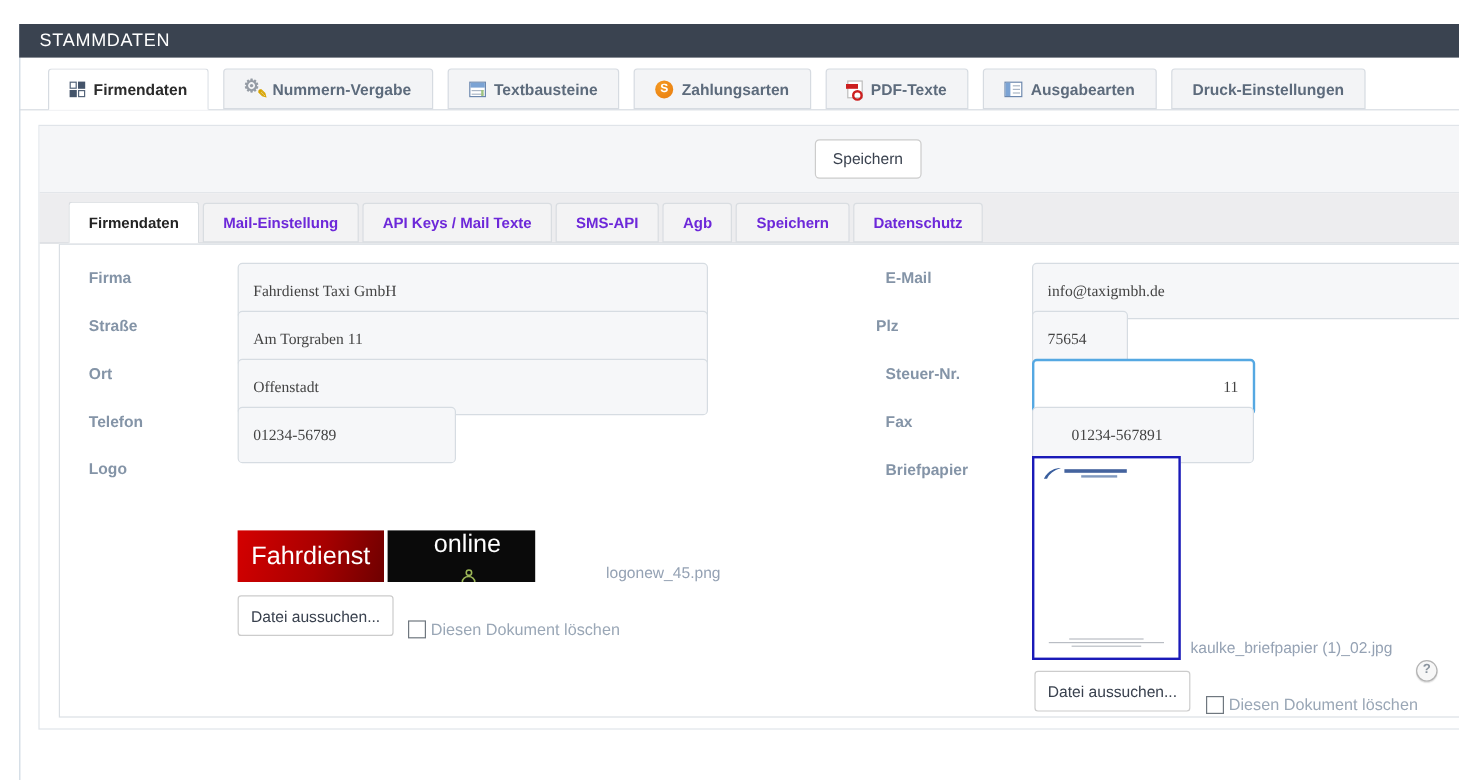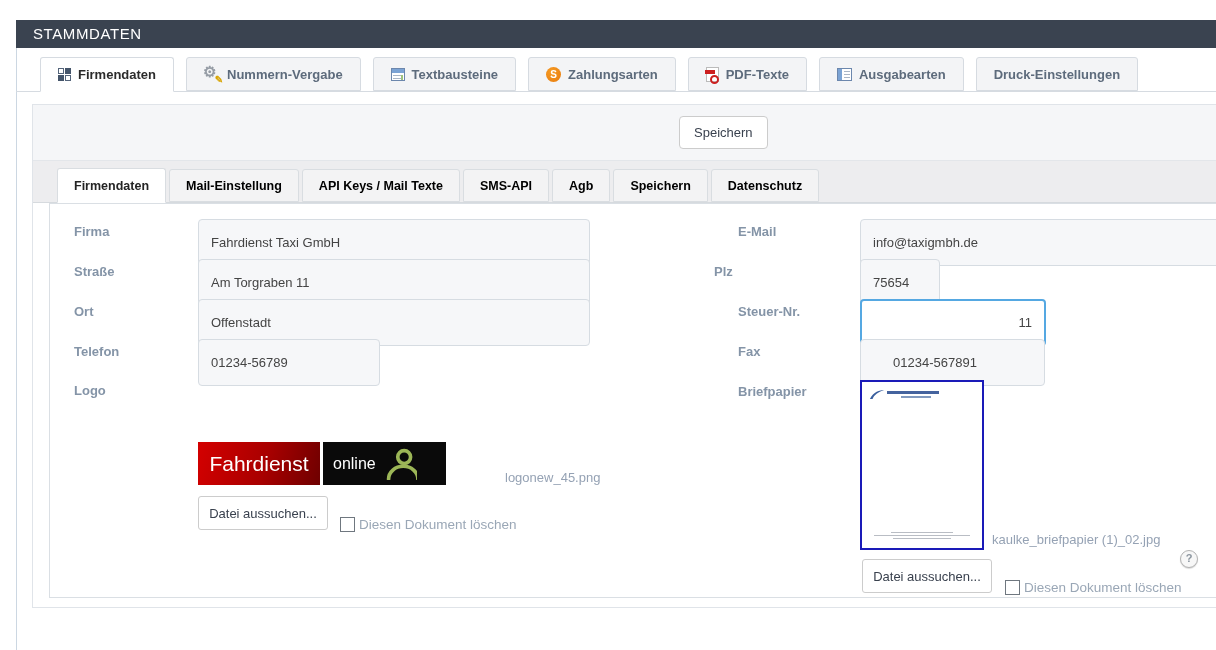--- a/index.html
+++ b/index.html
@@ -51,44 +51,44 @@
   .panel{left:32px;top:104px;width:1192px;height:504px;background:#fff;border:1px solid #e0e4e9;box-sizing:border-box;}
   .toolbar{position:absolute;left:0;top:0;width:100%;height:55px;background:#f5f6f8;border-bottom:1px solid #e3e6ea;}
   .btn{background:#fff;border:1px solid #ccc;border-radius:4px;color:#39414e;font-size:13px;
        font-family:"Liberation Sans",sans-serif;cursor:pointer;}
   .save-btn{position:absolute;left:646px;top:11px;height:33px;padding:0 14px;}
 
   
   .subtabs{position:absolute;left:0;top:56px;width:100%;height:42px;background:#ededef;border-bottom:1px solid #d6dade;
            display:flex;align-items:flex-end;padding-left:24px;box-sizing:border-box;gap:3px;}
   .tab2{height:33px;box-sizing:border-box;display:flex;align-items:center;padding:0 16px;background:#f3f3f4;
-        border:1px solid #d9dde1;border-radius:3px 3px 0 0;font-weight:bold;font-size:12.5px;color:#000000;
+        border:1px solid #d9dde1;border-radius:3px 3px 0 0;font-weight:bold;font-size:12.5px;color:#6d28d9;
         white-space:nowrap;cursor:pointer;}
   .tab2.active{background:#fff;border-bottom:1px solid #fff;margin-bottom:-1px;height:35px;color:#242424;}
 
   
   .fieldset{position:absolute;left:16px;top:98px;width:1185px;height:395px;background:#fff;
             border:1px solid #dadfe4;box-sizing:border-box;}
   .flabel{position:absolute;font-weight:bold;color:#8494a7;font-size:13px;white-space:nowrap;}
   .tinput{position:absolute;height:47px;background:#f6f7f9;border:1px solid #d6dce2;border-radius:4px;
-          padding:0 12px;font-size:13px;color:#444;box-sizing:border-box;font-family:Liberation Sans, sans-serif;}
+          padding:0 12px;font-size:13px;color:#444;box-sizing:border-box;font-family:Liberation Serif, serif;}
   .tinput.focused{background:#fff;border:2px solid #55a8e2;}
 
   .filename{position:absolute;color:#95a2b4;font-size:13px;white-space:nowrap;}
   .browse-btn{position:absolute;width:130px;height:34px;border-radius:3px;}
   .chk-row{position:absolute;display:flex;align-items:flex-start;gap:4px;color:#9aa7b6;font-size:13.5px;white-space:nowrap;}
   .checkbox{width:13px;height:13px;border:1px solid #6f777f;background:#fff;display:inline-block;flex:none;cursor:pointer;}
 
   
   .logo{position:absolute;left:148px;top:238px;width:248px;height:43px;display:flex;}
   .logo .red{width:122px;height:100%;background:linear-gradient(105deg,#d40000 0%,#a80000 55%,#6e0000 100%);
              color:#fff;font-size:21px;display:flex;align-items:center;justify-content:center;}
   .logo .gap{width:3px;height:100%;background:#fff;}
-  .logo .black{width:123px;height:100%;background:#0a0a0a;color:#fff;font-size:16px;display:flex;
-               align-items:center;justify-content:flex-start;padding-left:10px;gap:8px;box-sizing:border-box;}
+  .logo .black{width:123px;height:100%;background:#0a0a0a;color:#fff;font-size:21px;display:flex;
+               align-items:center;justify-content:flex-start;padding-left:10px;gap:8px;box-sizing:border-box;flex-direction:column;}
 
   
   .paper{position:absolute;left:810px;top:176px;width:124px;height:170px;background:#fff;
          border:2px solid #1a1ab8;box-sizing:border-box;}
   .paper .logo-sm{position:absolute;left:7px;top:6px;display:flex;align-items:center;gap:2px;}
   .paper .tl{display:block;height:3px;background:#44639e;}
   .paper .tl2{display:block;height:2px;background:#8099bf;margin-top:2px;margin-left:14px;}
   .paper .foot{position:absolute;left:0;right:0;bottom:9px;display:flex;flex-direction:column;align-items:center;gap:2px;}
   .paper .fl{height:1px;background:#b9bdc4;}
 
@@ -198,21 +198,21 @@
       <input class="tinput" style="left: 148px; top: 95px; width: 392px;" value="Offenstadt">
 
       <span class="flabel" style="left:24px;top:140px;">Telefon</span>
       <input class="tinput" style="left: 148px; top: 135px; width: 182px;" value="01234-56789">
 
       <span class="flabel" style="left:24px;top:179px;">Logo</span>
 
       <span class="flabel" style="left:688px;top:20px;">E-Mail</span>
       <input class="tinput" style="left: 810px; top: 15px; width: 420px;" value="info@taxigmbh.de">
 
-      <span class="flabel" style="left:664px;top:60px;">Plz</span>
+      <span class="flabel" style="left:680px;top:60px;">Plz</span>
       <input class="tinput" style="left: 810px; top: 55px; width: 80px;" value="75654">
 
       <span class="flabel" style="left:688px;top:100px;">Steuer-Nr.</span>
       <input class="tinput focused" style="left: 810px; top: 95px; width: 186px; text-align: right;" value="11">
 
       <span class="flabel" style="left:688px;top:140px;">Fax</span>
       <input class="tinput" style="left: 810px; top: 135px; width: 185px; padding-left: 32px;" value="01234-567891">
 
       <span class="flabel" style="left:688px;top:180px;">Briefpapier</span>
 

